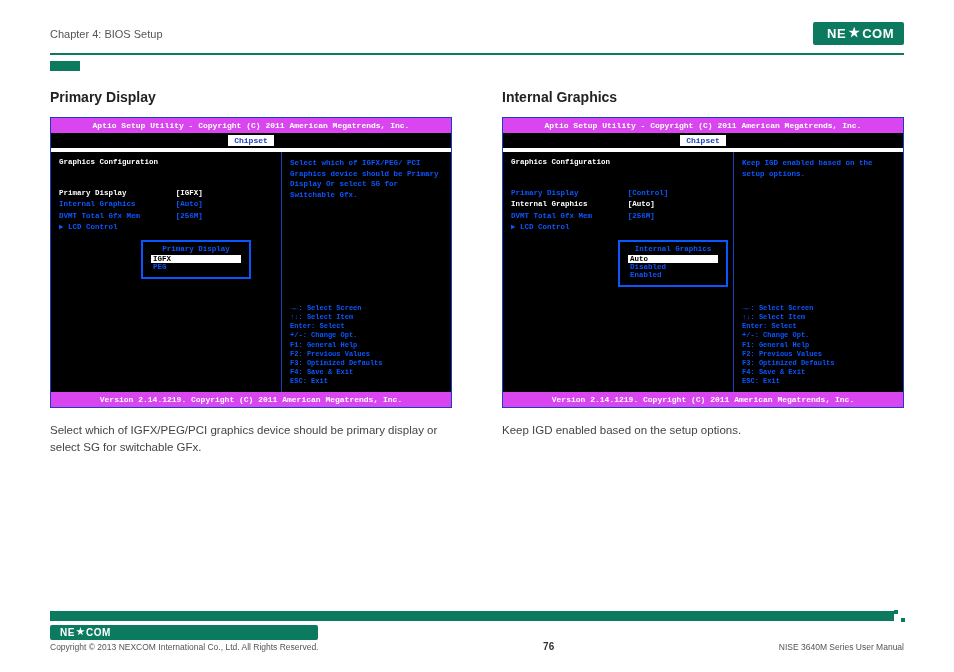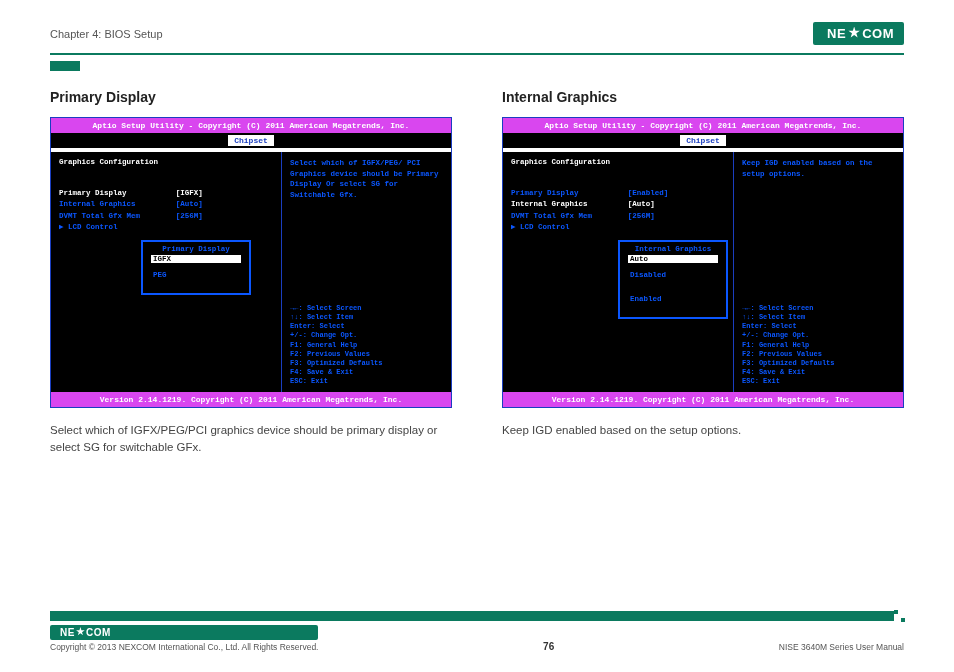--- a/index.html
+++ b/index.html
@@ -21,21 +21,21 @@
   .bios-right { flex: 1; padding: 6px 8px; color: #0b57ff; position: relative; display:flex; flex-direction:column; }
   .cfg-title { color: #fff; margin-bottom: 22px; }
   .cfg-row { display: flex; color: #0b57ff; line-height: 1.5; }
   .cfg-label { flex: 1.2; }
   .cfg-val { flex: 1; }
   .cfg-sel .cfg-label, .cfg-sel .cfg-val { color: #fff; }
   .popup { position: absolute; border: 2px solid #0b57ff; background: #000; padding: 3px 8px 6px 8px; min-width: 110px; }
   .popup-title { color: #0b57ff; text-align: center; margin-bottom: 2px; }
   .popup-opts { }
   .popup-sel { background: #fff; color: #000; padding: 0 2px; }
-  .popup-opt { color: #0b57ff; padding: 8px 2px; }
+  .popup-opt { color: #0b57ff; padding: 0 2px; }
   .help-block { color:#0b57ff; font-size:7.5px; line-height:1.4; }
   .keys-block { margin-top:auto; color:#0b57ff; font-size:7px; line-height:1.3; }
   .key-row { color:#0b57ff; }
   .caption { font-size: 11.5px; color: #444; margin-top: 14px; line-height: 1.5; }
   .footer { position: absolute; bottom: 0; left: 0; right: 0; }
   .f-bar { height: 10px; background: #0b7a5f; margin: 0 50px; position: relative; }
   .f-notch { position:absolute; right:-1px; top:-1px; width:11px; height:12px; background:#fff; }
   .f-notch::before, .f-notch::after { content:""; position:absolute; width:4px; height:4px; background:#0b7a5f; }
   .f-notch::before { top:0; left:0; }
   .f-notch::after { bottom:0; right:0; }
@@ -114,21 +114,21 @@
   <div class="col">
     <div class="sec-title">Internal Graphics</div>
     <div class="bios-box">
       <div class="bios-top">Aptio Setup Utility - Copyright (C) 2011 American Megatrends, Inc.</div>
       <div class="bios-tabbar"><span class="bios-tab">Chipset</span></div>
       <div class="bios-body">
         <div class="bios-left">
           <div class="cfg-title">Graphics Configuration</div>
           <div class="cfg-row">
               <span class="cfg-label">Primary Display</span>
-              <span class="cfg-val">[Enabled]</span>
+              <span class="cfg-val">[Control]</span>
             </div>
           <div class="cfg-row cfg-sel">
               <span class="cfg-label">Internal Graphics</span>
               <span class="cfg-val">[Auto]</span>
             </div>
           <div class="cfg-row">
               <span class="cfg-label">DVMT Total Gfx Mem</span>
               <span class="cfg-val">[256M]</span>
             </div>
           <div class="cfg-row">

